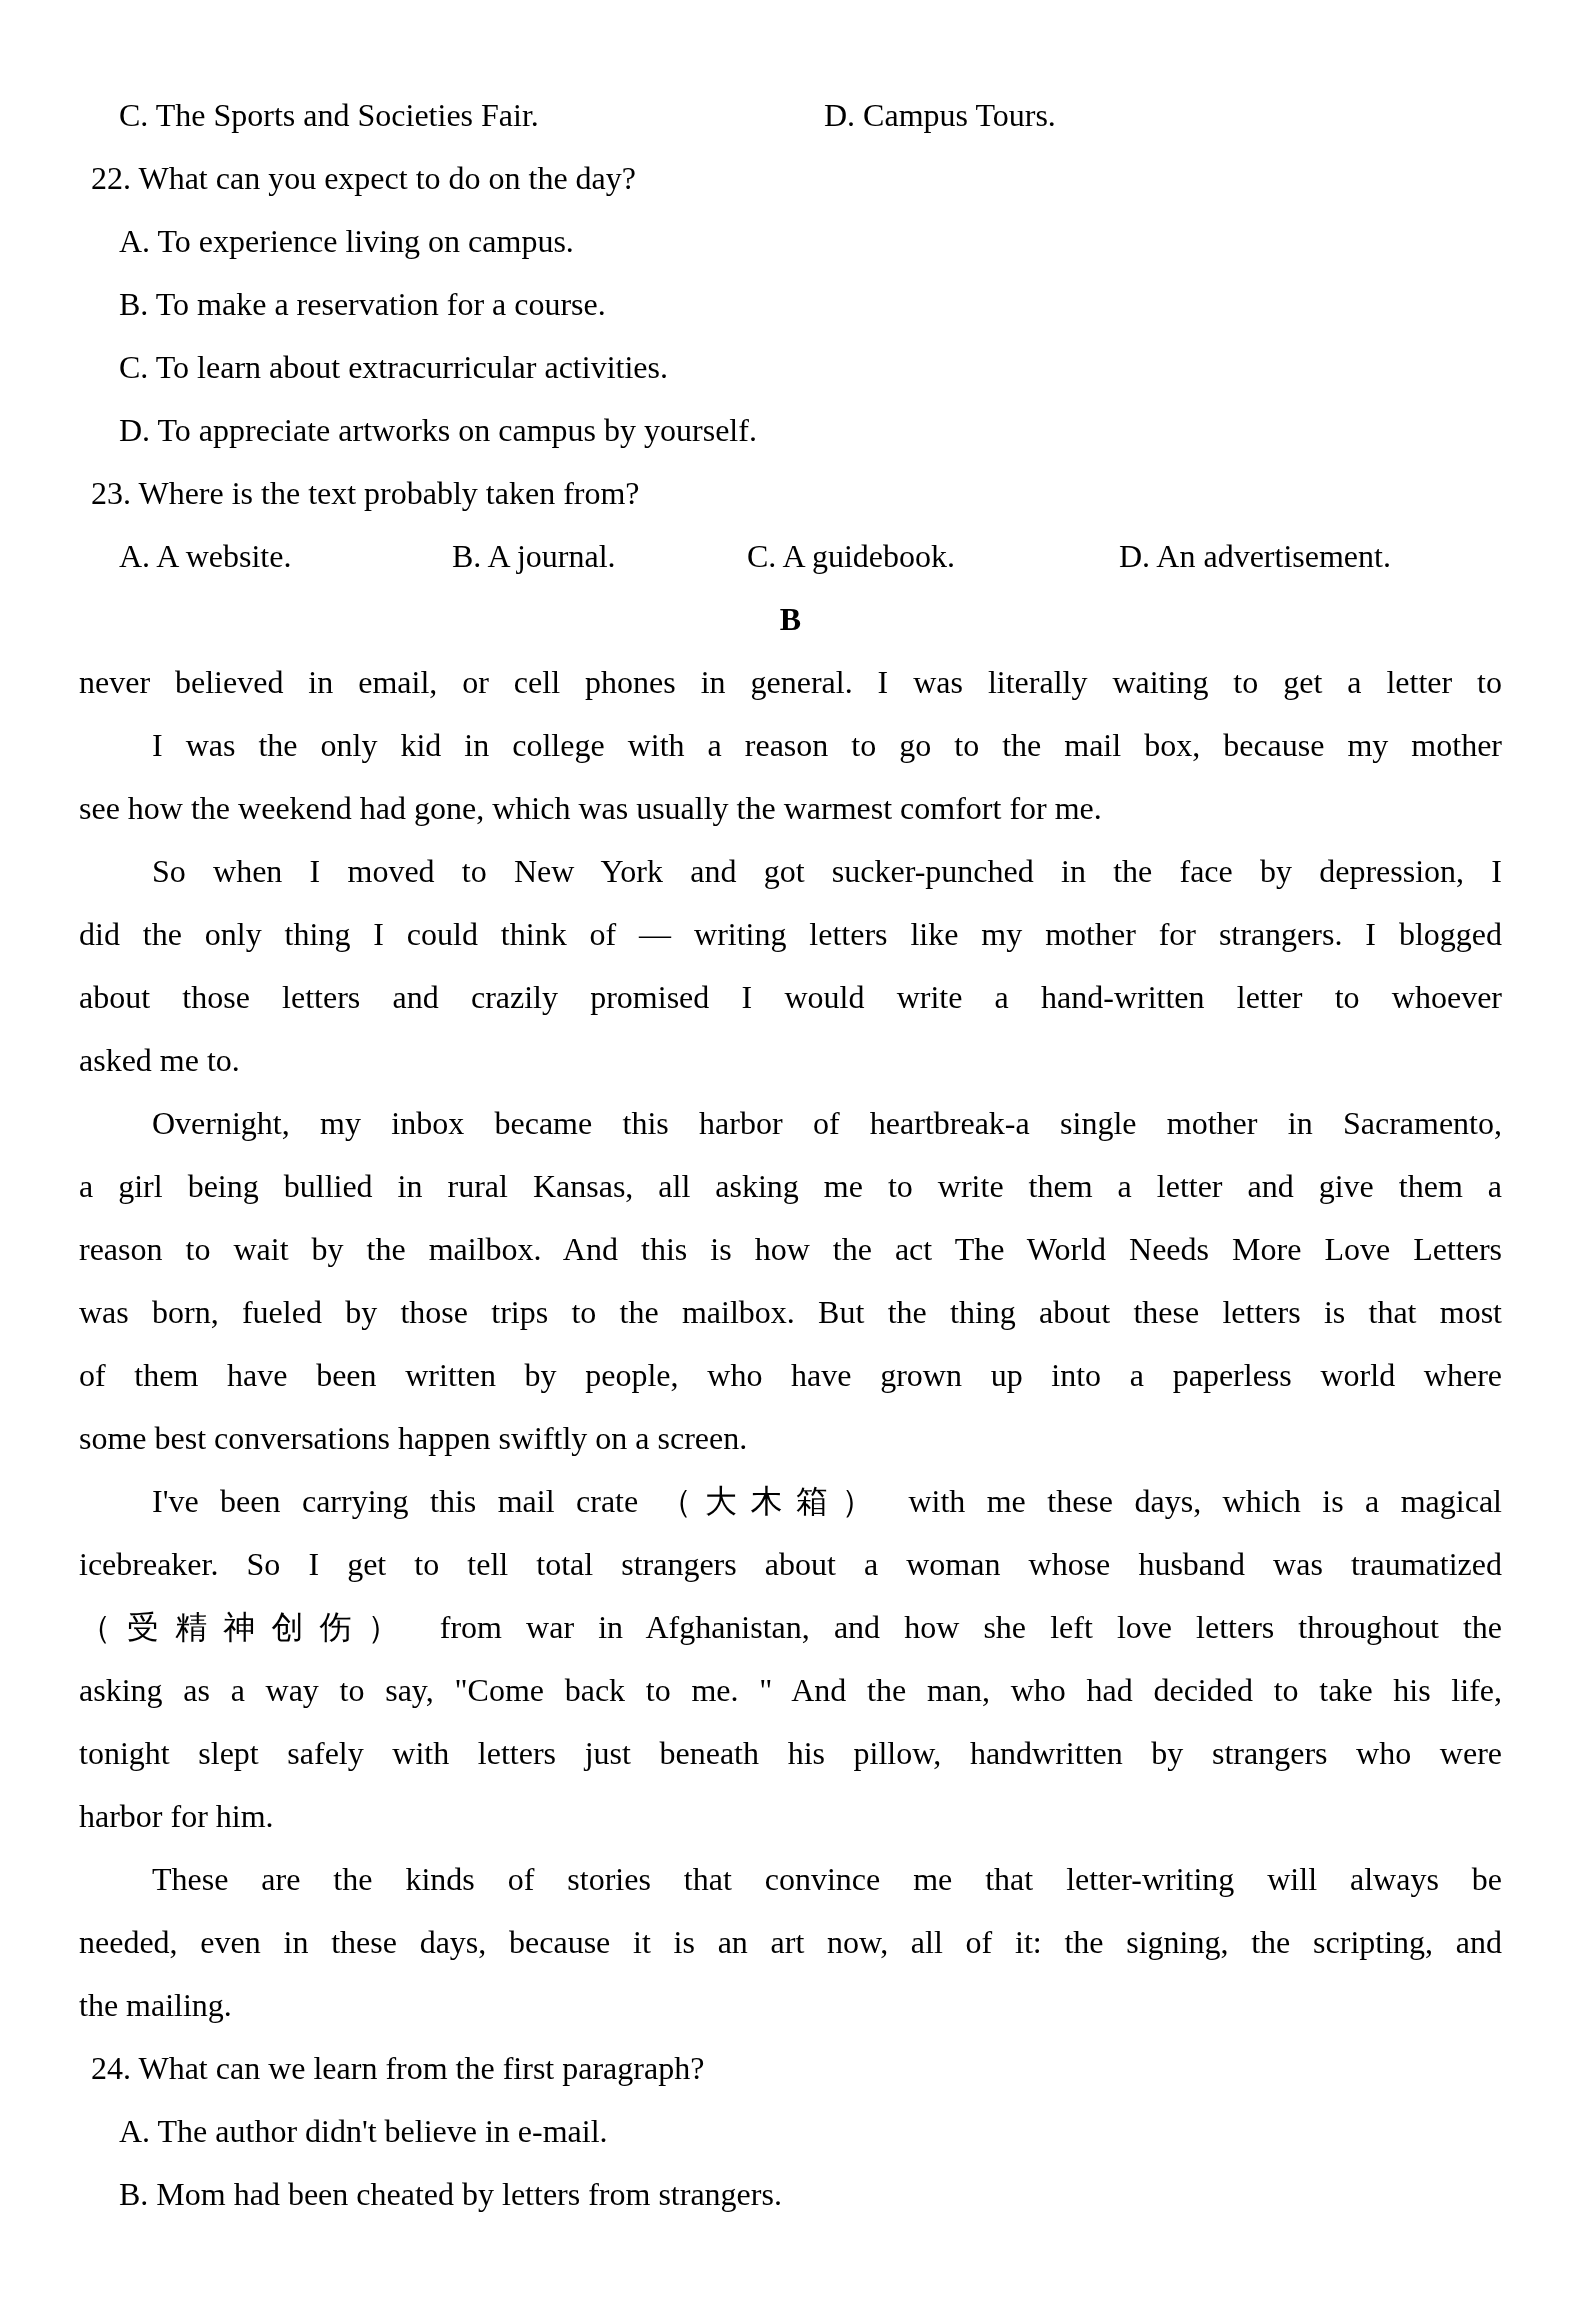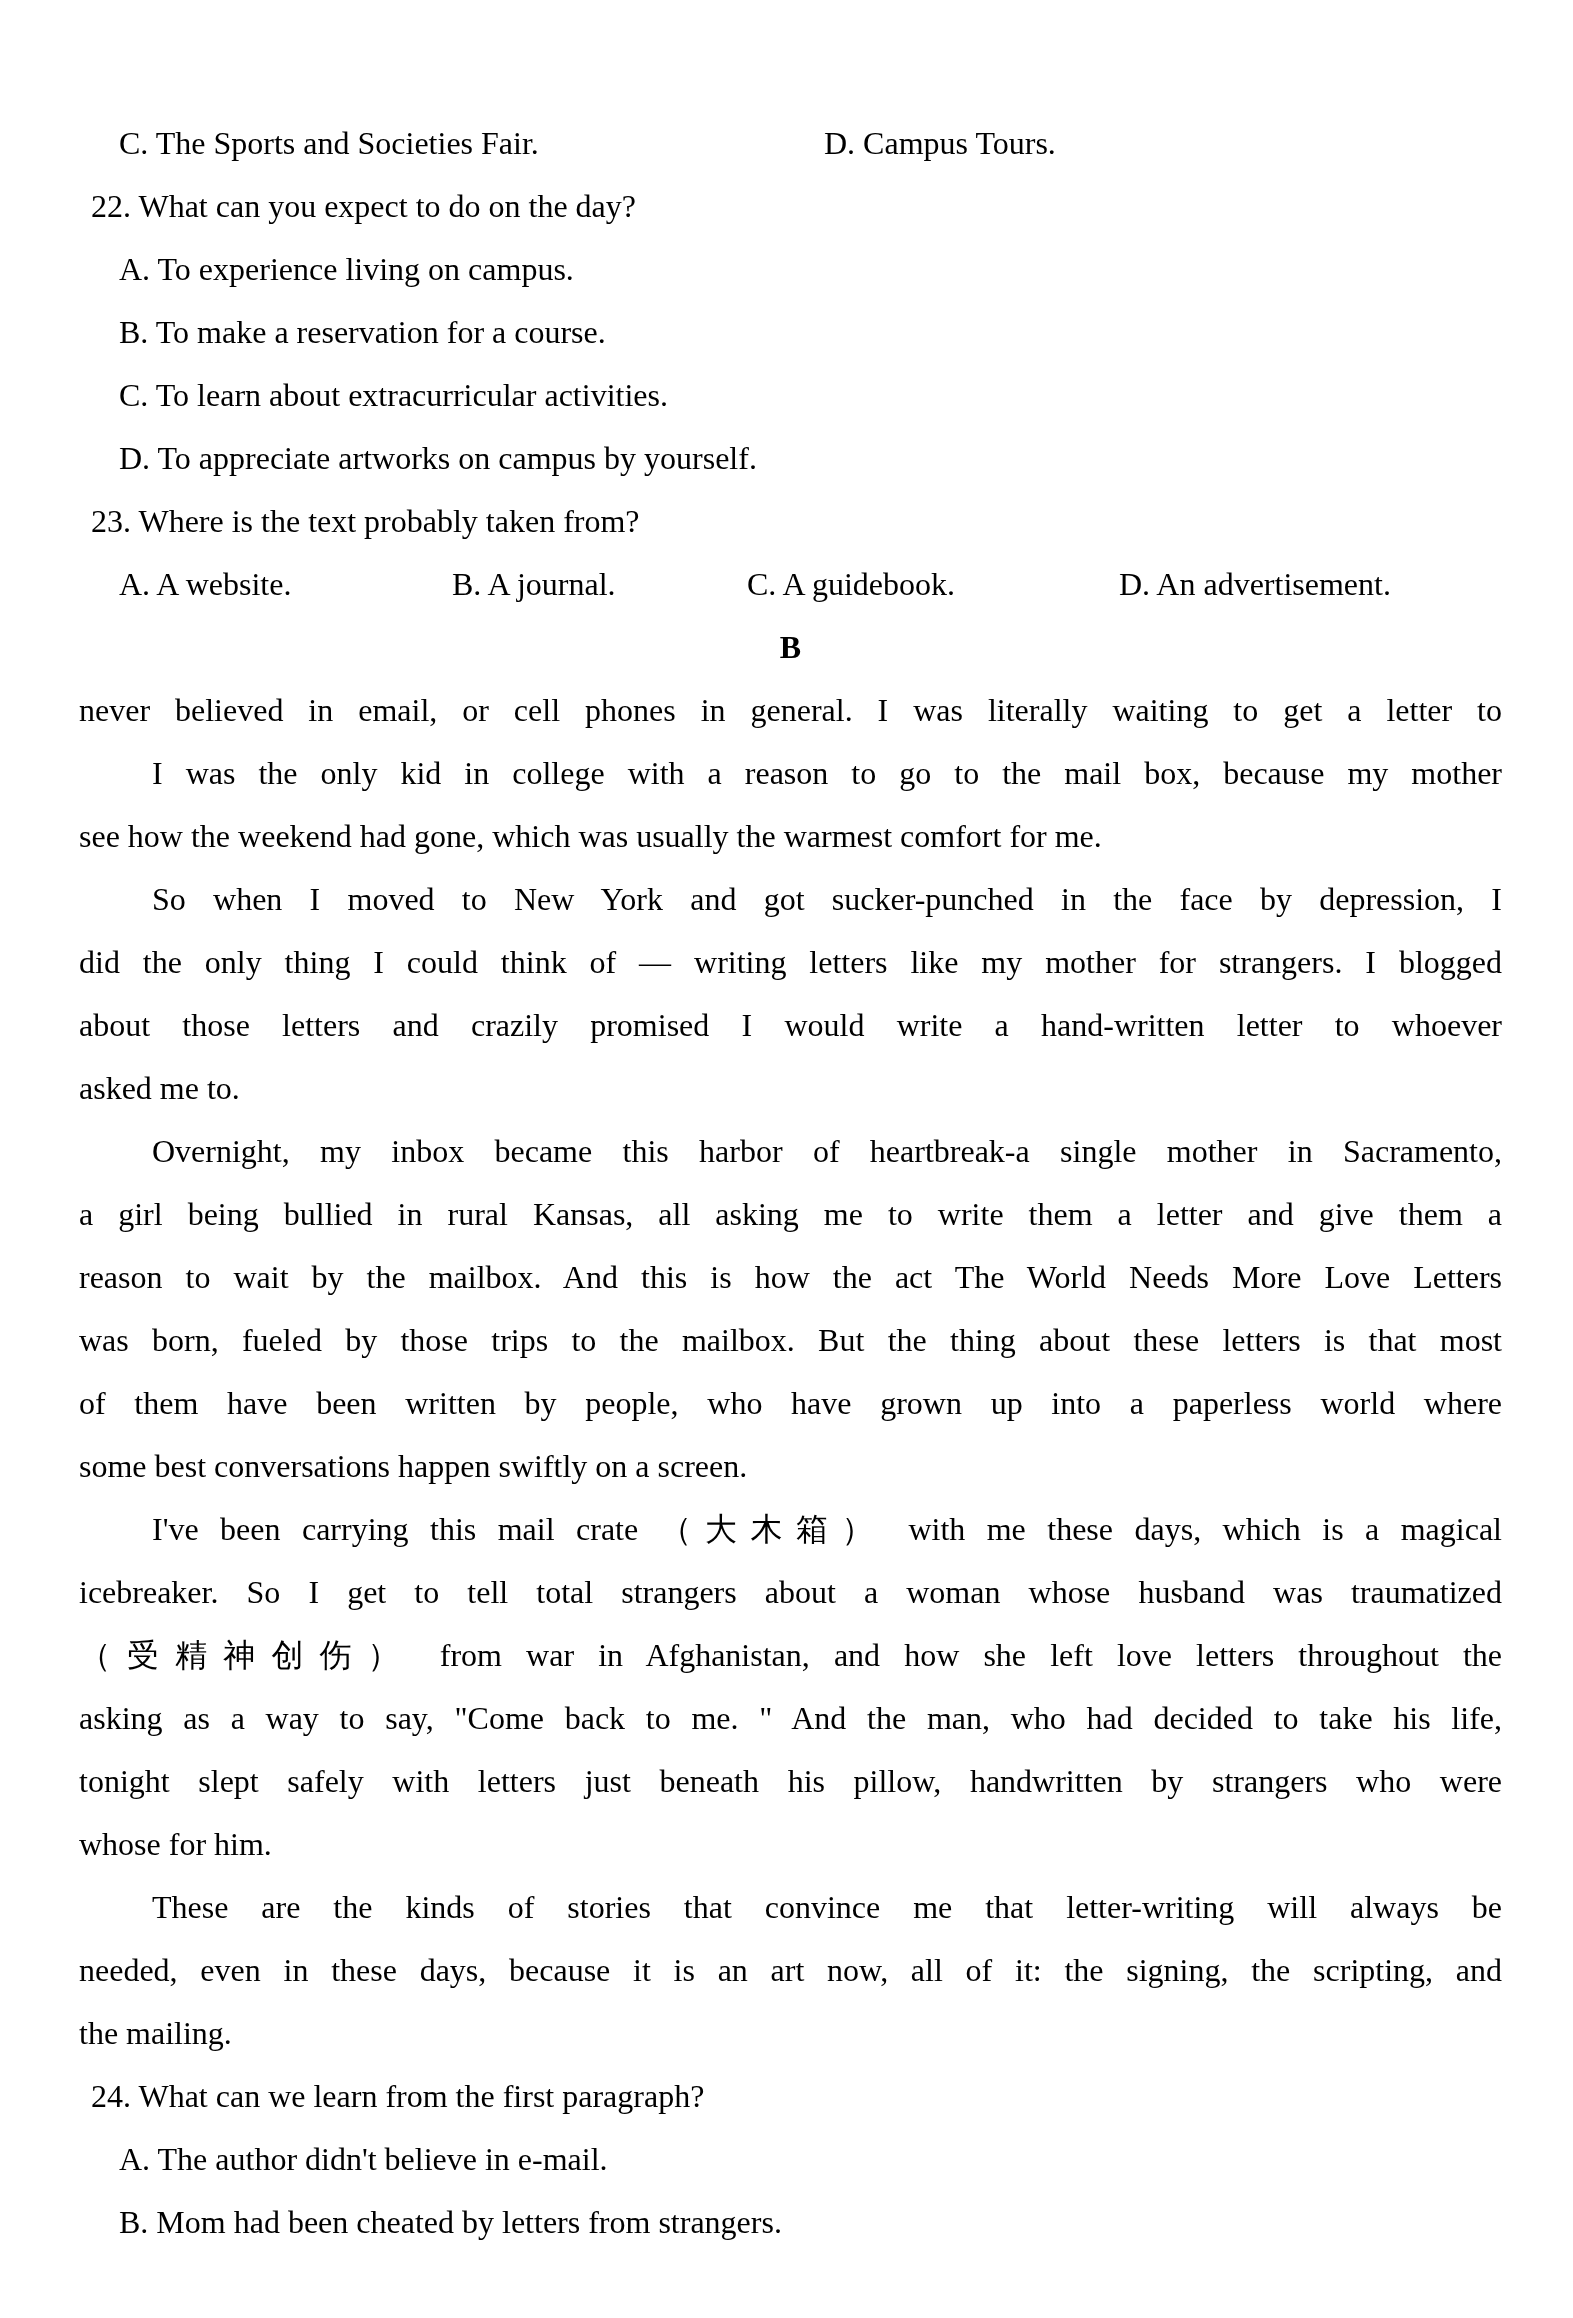--- a/index.html
+++ b/index.html
@@ -6,21 +6,21 @@
   body {
     width: 1574px;
     height: 2319px;
     background: #ffffff;
     color: #000000;
     font-family: "Liberation Serif", "DejaVu Serif", serif;
     font-size: 32px;
     overflow: hidden;
   }
   .page {
-    padding: 112px 72px 0 79px;
+    padding: 84px 72px 0 79px;
     box-sizing: border-box;
     width: 1574px;
   }
   .line {
     height: 63px;
     line-height: 63px;
     overflow: hidden;
     white-space: normal;
   }
   .stem { margin-left: 12px; }
@@ -77,21 +77,21 @@
   <div class="line pline">reason to wait by the mailbox. And this is how the act The World Needs More Love Letters</div>
   <div class="line pline">was born, fueled by those trips to the mailbox. But the thing about these letters is that most</div>
   <div class="line pline">of them have been written by people, who have grown up into a paperless world where</div>
   <div class="line pline plast">some best conversations happen swiftly on a screen.</div>
 
   <div class="line pline pfirst">I've been carrying this mail crate （大木箱） with me these days, which is a magical</div>
   <div class="line pline">icebreaker. So I get to tell total strangers about a woman whose husband was traumatized</div>
   <div class="line pline">（受精神创伤） from war in Afghanistan, and how she left love letters throughout the</div>
   <div class="line pline">asking as a way to say, "Come back to me. " And the man, who had decided to take his life,</div>
   <div class="line pline">tonight slept safely with letters just beneath his pillow, handwritten by strangers who were</div>
-  <div class="line pline plast">whose for him.</div>
+  <div class="line pline plast">harbor for him.</div>
 
   <div class="line pline pfirst">These are the kinds of stories that convince me that letter-writing will always be</div>
   <div class="line pline">needed, even in these days, because it is an art now, all of it: the signing, the scripting, and</div>
   <div class="line pline plast">the mailing.</div>
 
   <div class="line stem">24. What can we learn from the first paragraph?</div>
   <div class="line opt">A. The author didn't believe in e-mail.</div>
   <div class="line opt">B. Mom had been cheated by letters from strangers.</div>
 
 </div>

